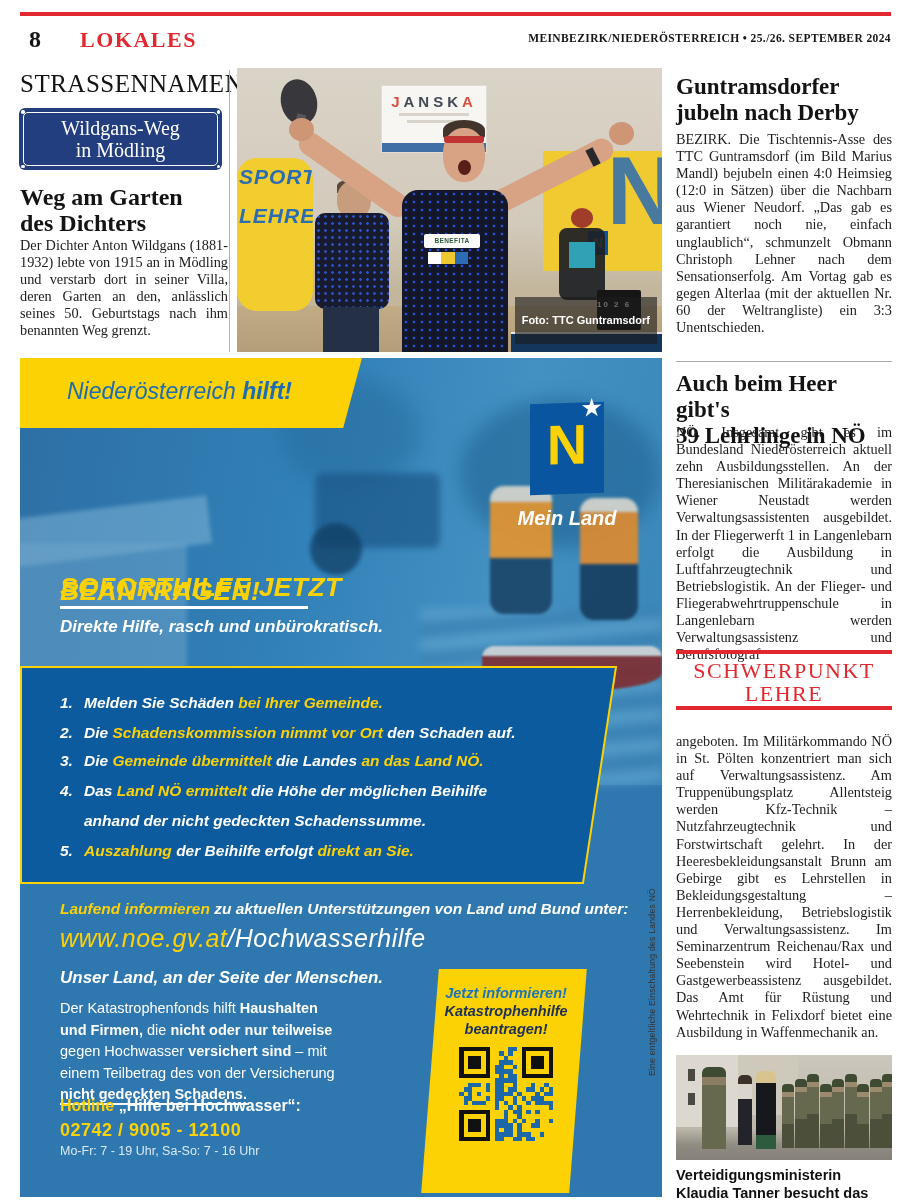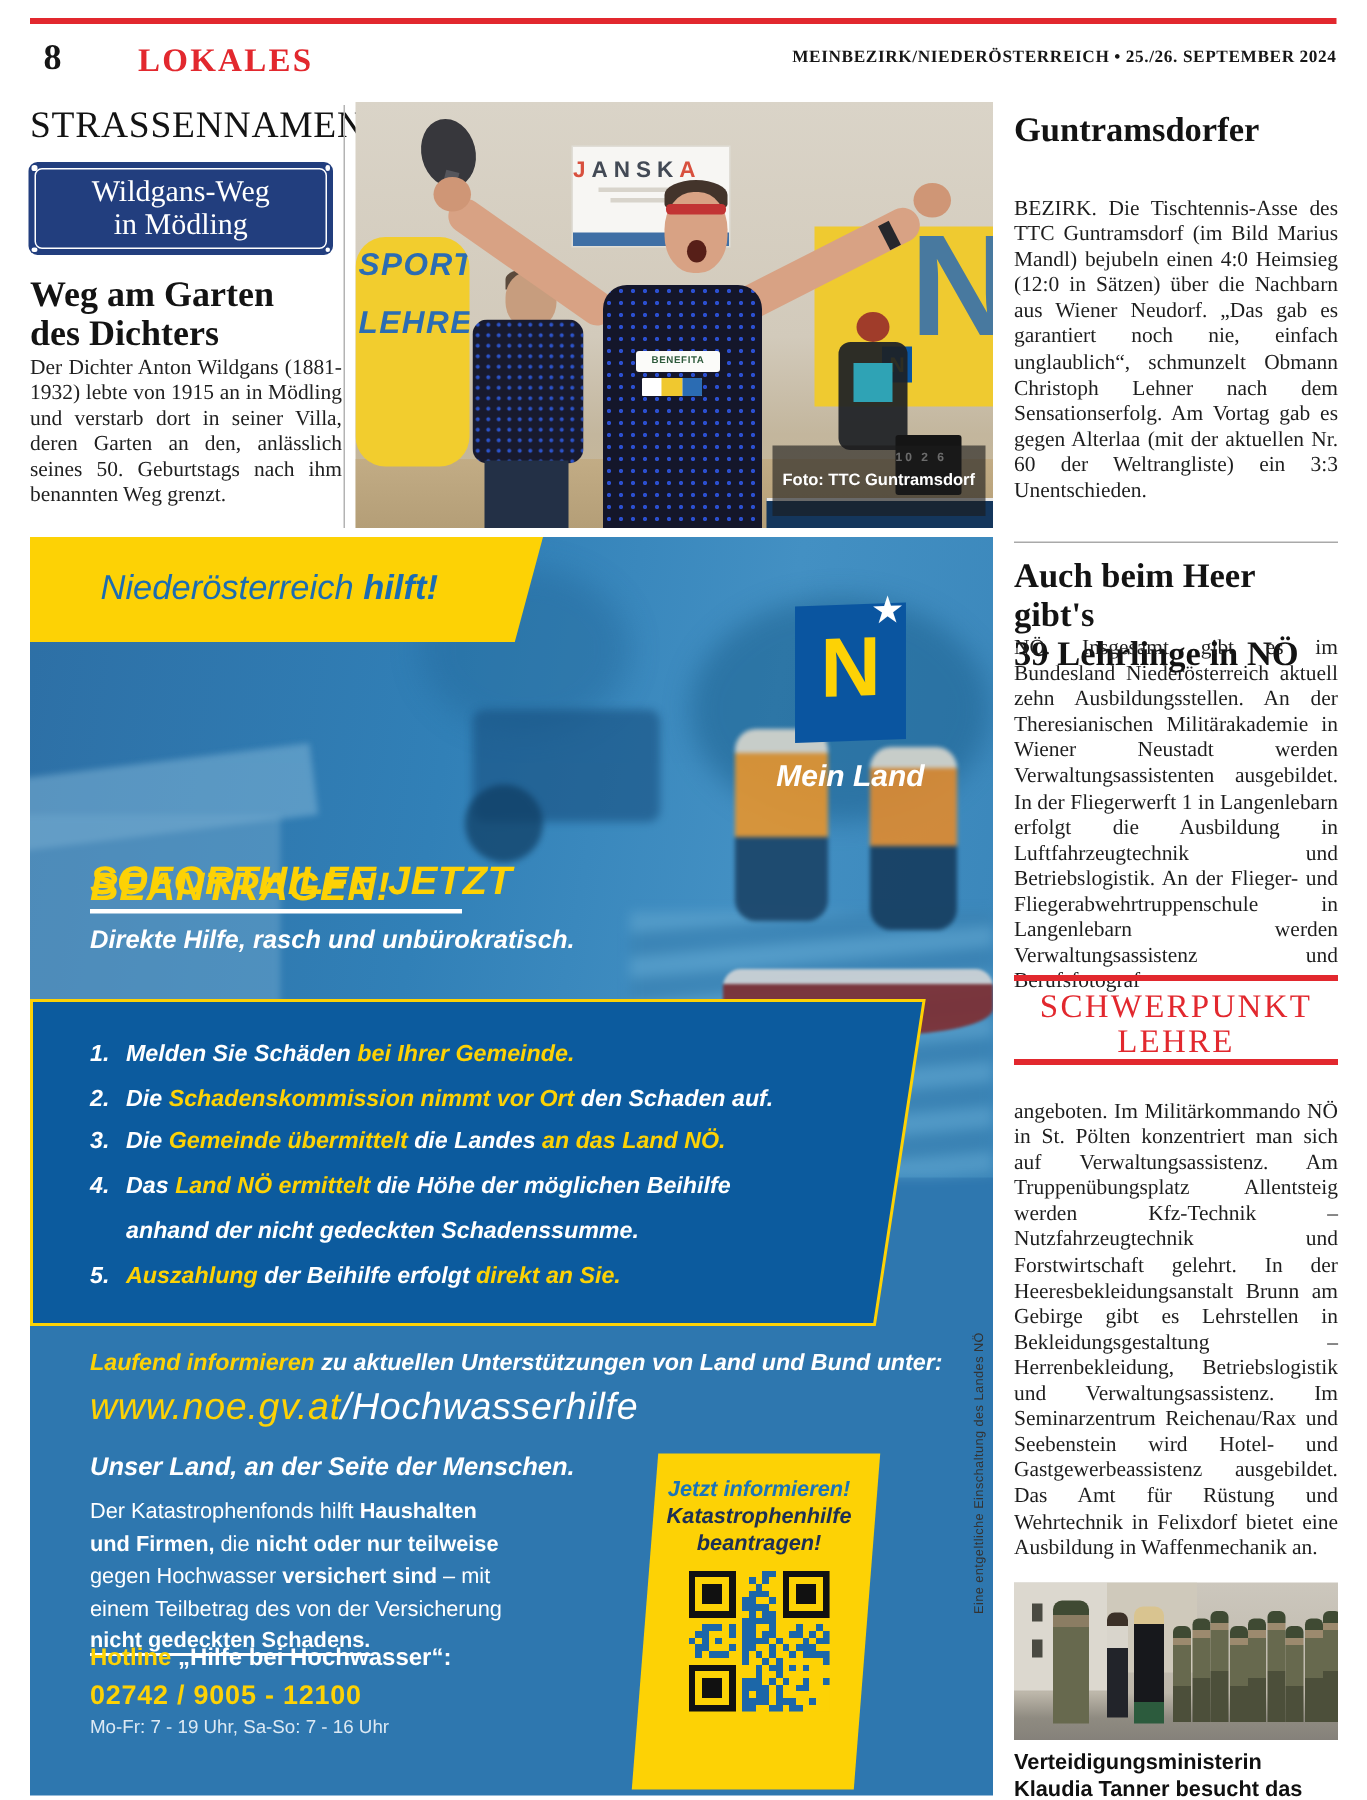--- a/index.html
+++ b/index.html
@@ -12,41 +12,41 @@
     --signblue:#223e7e;
     --logoblue:#0a55a0;
   }
   html,body{margin:0;padding:0;background:#fff;}
   .page{position:relative;width:911px;height:1200px;background:#fff;overflow:hidden;font-family:var(--serif);}
   .page *{box-sizing:border-box;}
 
   
   .top-rule{position:absolute;left:20px;top:12px;width:871px;height:4px;background:var(--red);}
   .pageno{position:absolute;left:29px;top:27px;font:700 24px/1 var(--serif);color:#151515;}
-  .section-title{position:absolute;left:80px;top:29px;font:700 22px/1 var(--serif);color:var(--red);letter-spacing:1.5px;margin-left:12px;}
+  .section-title{position:absolute;left:80px;top:29px;font:700 22px/1 var(--serif);color:var(--red);letter-spacing:1.5px;}
   .masthead{position:absolute;right:20px;top:33px;font:700 11.5px/1 var(--serif);color:#161616;letter-spacing:.4px;}
 
   
   .kicker{position:absolute;left:20px;top:71px;font:400 25px/1 var(--serif);color:#131313;letter-spacing:.5px;}
   .street-sign{position:absolute;left:19px;top:108px;width:203px;height:62px;background:var(--signblue);border-radius:6px;}
   .street-sign .inner{position:absolute;inset:4px;border:1.6px solid #fff;border-radius:5px;}
   .street-sign .dot{position:absolute;width:3.5px;height:3.5px;border-radius:50%;background:#fff;}
   .street-sign .dot.tl{left:2px;top:2px}.street-sign .dot.tr{right:2px;top:2px}
   .street-sign .dot.bl{left:2px;bottom:2px}.street-sign .dot.br{right:2px;bottom:2px}
   .street-sign .txt{position:absolute;inset:0;display:flex;flex-direction:column;justify-content:center;text-align:center;color:#fff;font:400 20px/22.5px var(--serif);}
   .left-headline{position:absolute;left:20px;top:184px;font:700 24px/26px var(--serif);color:#131313;}
   .news-body{font:400 14.3px/16.9px var(--serif);color:#202020;text-align:justify;}
   .left-body{position:absolute;left:20px;top:237px;width:208px;}
   .vdivider{position:absolute;left:229px;top:70px;width:1px;height:282px;background:#b3b3b3;}
 
   
   .photo-main{position:absolute;left:237px;top:68px;width:425px;height:284px;overflow:hidden;margin:0;
     background:linear-gradient(#dad4c8 0%,#d2cabb 55%,#c3b69d 78%,#c8b897 100%);}
   .pm-floor{position:absolute;left:0;top:238px;width:425px;height:46px;background:linear-gradient(#c2ac85,#b49e77);}
-  .pm-sign{position:absolute;left:145px;top:30px;width:104px;height:66px;background:#f7f6f3;box-shadow:0 0 0 1px #e0ddd6;text-align:left;}
+  .pm-sign{position:absolute;left:145px;top:18px;width:104px;height:66px;background:#f7f6f3;box-shadow:0 0 0 1px #e0ddd6;text-align:center;}
   .pm-sign .jtxt{font:700 15px/1 var(--sans);letter-spacing:4px;margin-top:8px;}
   .pm-sign .sub{margin:4px auto 0;width:70px;height:3px;background:#d8d4cb;}
   .pm-sign .bar{position:absolute;left:0;bottom:0;width:100%;height:9px;background:#3f6fa5;}
   .pm-banner-left{position:absolute;left:0;top:90px;width:76px;height:153px;background:#f2cd2e;overflow:hidden;border-radius:20px;}
   .pm-banner-left .w{font:italic 700 21px/1 var(--sans);color:#2b6cb3;letter-spacing:1px;margin:8px 0 0 2px;}
   .pm-banner-left .w2{margin-top:18px;}
   .pm-banner-right{position:absolute;left:306px;top:83px;width:119px;height:120px;background:#efca30;overflow:hidden;}
   .pm-banner-right .bigN{position:absolute;right:-14px;top:-8px;font:800 96px/1 var(--sans);color:#2b6cb3;opacity:.85;}
   .pm-nlogo{position:absolute;left:45px;top:80px;width:20px;height:24px;background:#0a55a0;color:#fdd205;font:800 14px/24px var(--sans);text-align:center;}
   .pm-opp{position:absolute;left:70px;top:113px;width:80px;height:171px;}
@@ -449,20 +449,21 @@
           </svg>
       </div>
     </div>
 
     <div class="disclaimer">Eine entgeltliche Einschaltung des Landes NÖ</div>
   </section>
 
   <section>
     <div class="rc-h h1">
       <div>Guntramsdorfer</div>
+      <div>jubeln nach Derby</div>
     </div>
     <div class="rc-body rc-b1">BEZIRK. Die Tischtennis-Asse des TTC Guntramsdorf (im Bild Marius Mandl) bejubeln einen 4:0 Heimsieg (12:0 in Sätzen) über die Nachbarn aus Wiener Neudorf. „Das gab es garantiert noch nie, einfach unglaublich“, schmunzelt Obmann Christoph Lehner nach dem Sensationserfolg. Am Vortag gab es gegen Alterlaa (mit der aktuellen Nr. 60 der Weltrangliste) ein 3:3 Unentschieden.</div>
     <div class="rc-div"></div>
 
     <div class="rc-h h2">
       <div>Auch beim Heer gibt's</div>
       <div>39 Lehrlinge in NÖ</div>
     </div>
     <div class="rc-body rc-b2">NÖ. Insgesamt gibt es im Bundesland Niederösterreich aktuell zehn Ausbildungsstellen. An der Theresianischen Militärakademie in Wiener Neustadt werden Verwaltungsassistenten ausgebildet. In der Fliegerwerft 1 in Langenlebarn erfolgt die Ausbildung in Luftfahrzeugtechnik und Betriebslogistik. An der Flieger- und Fliegerabwehrtruppenschule in Langenlebarn werden Verwaltungsassistenz und Berufsfotograf</div>
 

